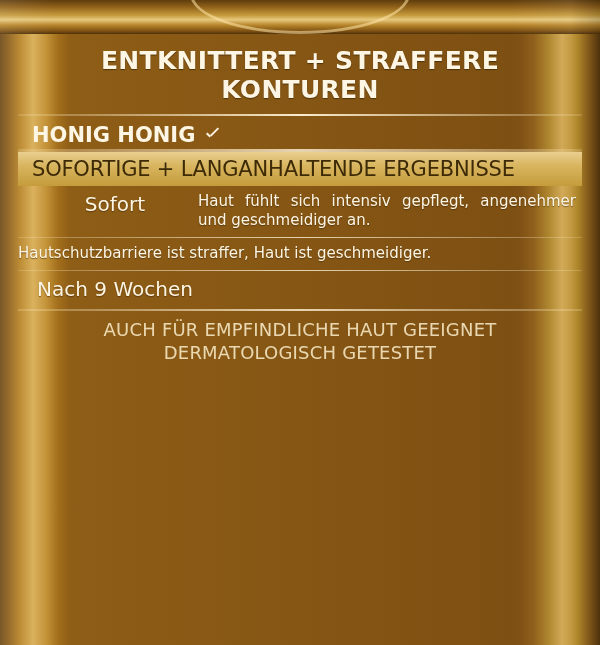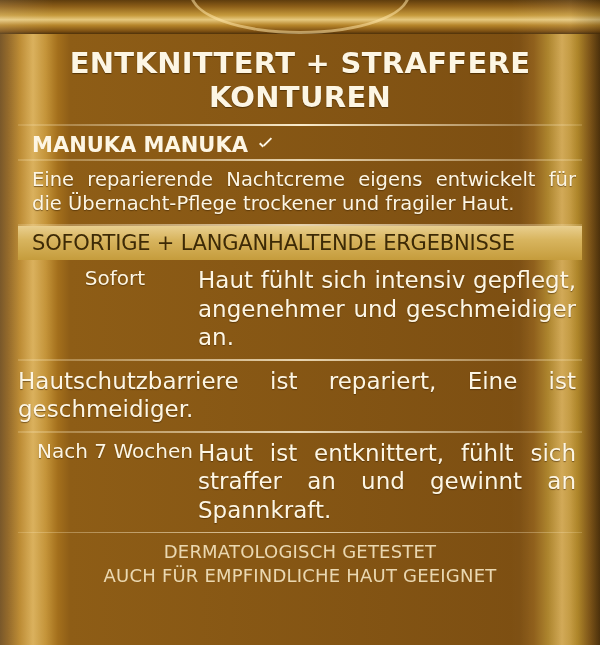--- a/index.html
+++ b/index.html
@@ -72,21 +72,21 @@
     left: 0;
     width: 600px;
     height: 611px;
     box-sizing: border-box;
     padding: 0 18px;
   }
 
   .headline {
     text-align: center;
     color: #fdf6e4;
-    font-size: 29px;
+    font-size: 25px;
     letter-spacing: 0.3px;
     font-weight: 700;
     padding: 12px 0 10px;
     text-shadow: 0 1px 1px rgba(60, 35, 0, 0.7);
   }
 
   .rule {
     height: 2px;
     background: linear-gradient(90deg, rgba(255,240,200,0.15), rgba(255,243,214,0.95), rgba(255,240,200,0.15));
     margin: 0;
@@ -170,21 +170,21 @@
     font-size: 20px;
     line-height: 1.25;
     padding-left: 14px;
     box-sizing: border-box;
     text-shadow: 0 1px 1px rgba(60, 35, 0, 0.55);
     text-align: center;
   }
   .tvalue {
     flex: 1 1 auto;
     color: #fdf6e4;
-    font-size: 23px;
+    font-size: 15px;
     line-height: 1.25;
     padding-right: 6px;
     text-align: justify;
     text-shadow: 0 1px 1px rgba(60, 35, 0, 0.55);
   }
 
   .footer {
     text-align: center;
     color: #f2e2bd;
     font-size: 18px;
@@ -220,56 +220,54 @@
 
   <div class="sheen"></div>
 
   <div class="content">
 
     <div class="headline">ENTKNITTERT + STRAFFERE KONTUREN</div>
 
     <div class="rule"></div>
 
     <div class="ingredient">
-      <span>MANUKA MANUKA</span>
+      <span>HONIG HONIG</span>
       <span class="check-icon"></span>
     </div>
 
 
     <div class="rule thin"></div>
 
-    <div class="para desc">Eine reparierende Nachtcreme eigens entwickelt für die Übernacht-Pflege trockener und fragiler Haut.</div>
 
     <div class="rule thin"></div>
 
     <div class="results-banner">SOFORTIGE + LANGANHALTENDE ERGEBNISSE</div>
 
     <div class="table">
 
       <div class="trow">
         <div class="tlabel">Sofort</div>
         <div class="tvalue">Haut fühlt sich intensiv gepflegt, angenehmer und geschmeidiger an.</div>
       </div>
 
       <div class="rule thin"></div>
 
       <div class="trow">
-        <div class="tvalue">Hautschutzbarriere ist repariert, Eine ist geschmeidiger.</div>
+        <div class="tvalue">Hautschutzbarriere ist straffer, Haut ist geschmeidiger.</div>
       </div>
 
       <div class="rule thin"></div>
 
       <div class="trow">
-        <div class="tlabel">Nach 7 Wochen</div>
-        <div class="tvalue">Haut ist entknittert, fühlt sich straffer an und gewinnt an Spannkraft.</div>
+        <div class="tlabel">Nach 9 Wochen</div>
       </div>
 
     </div>
 
     <div class="rule thin"></div>
 
     <div class="footer">
+      <div>AUCH FÜR EMPFINDLICHE HAUT GEEIGNET</div>
       <div>DERMATOLOGISCH GETESTET</div>
-      <div>AUCH FÜR EMPFINDLICHE HAUT GEEIGNET</div>
     </div>
 
   </div>
 </div>
 
 </body></html>

